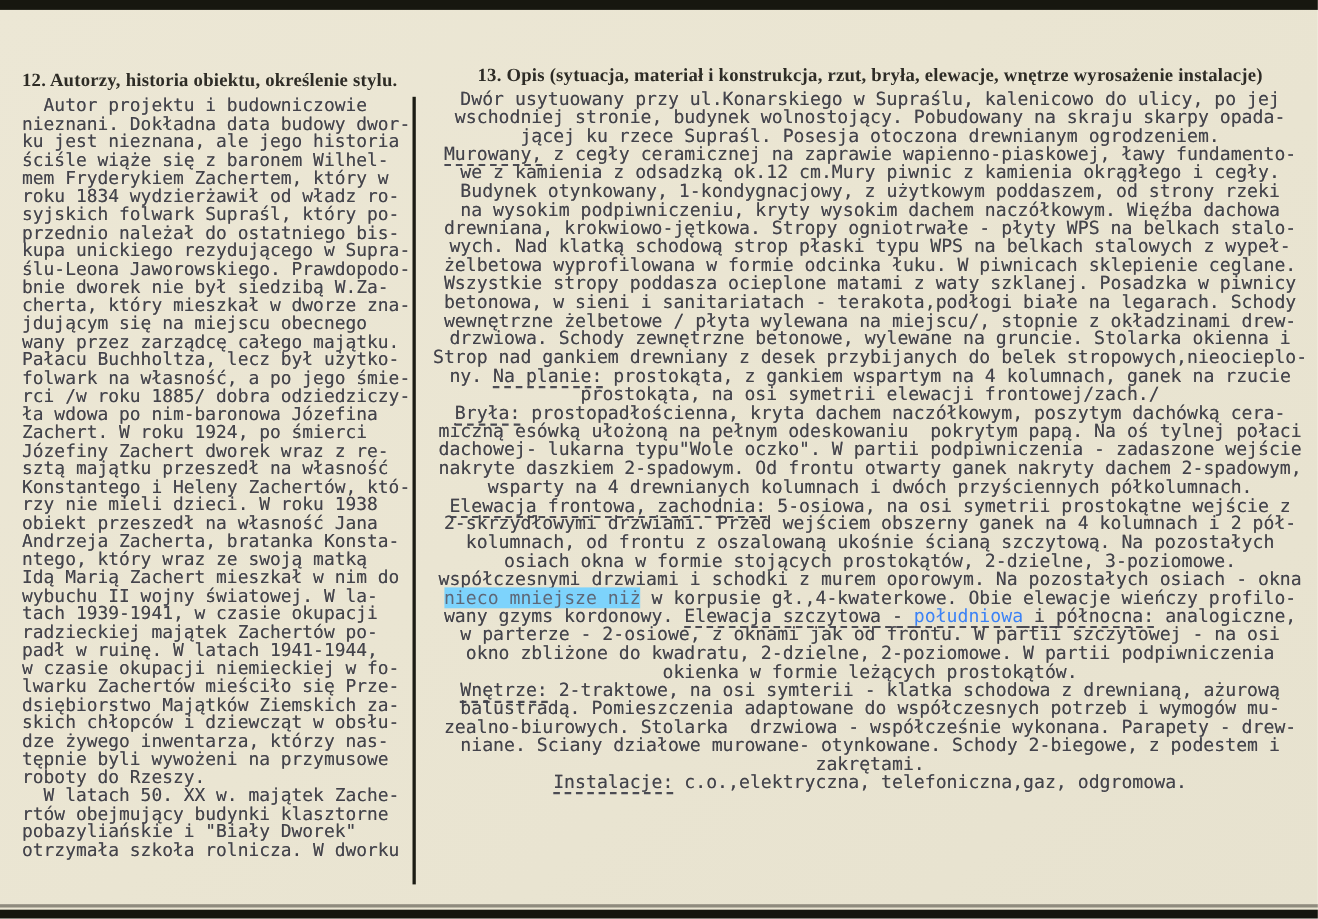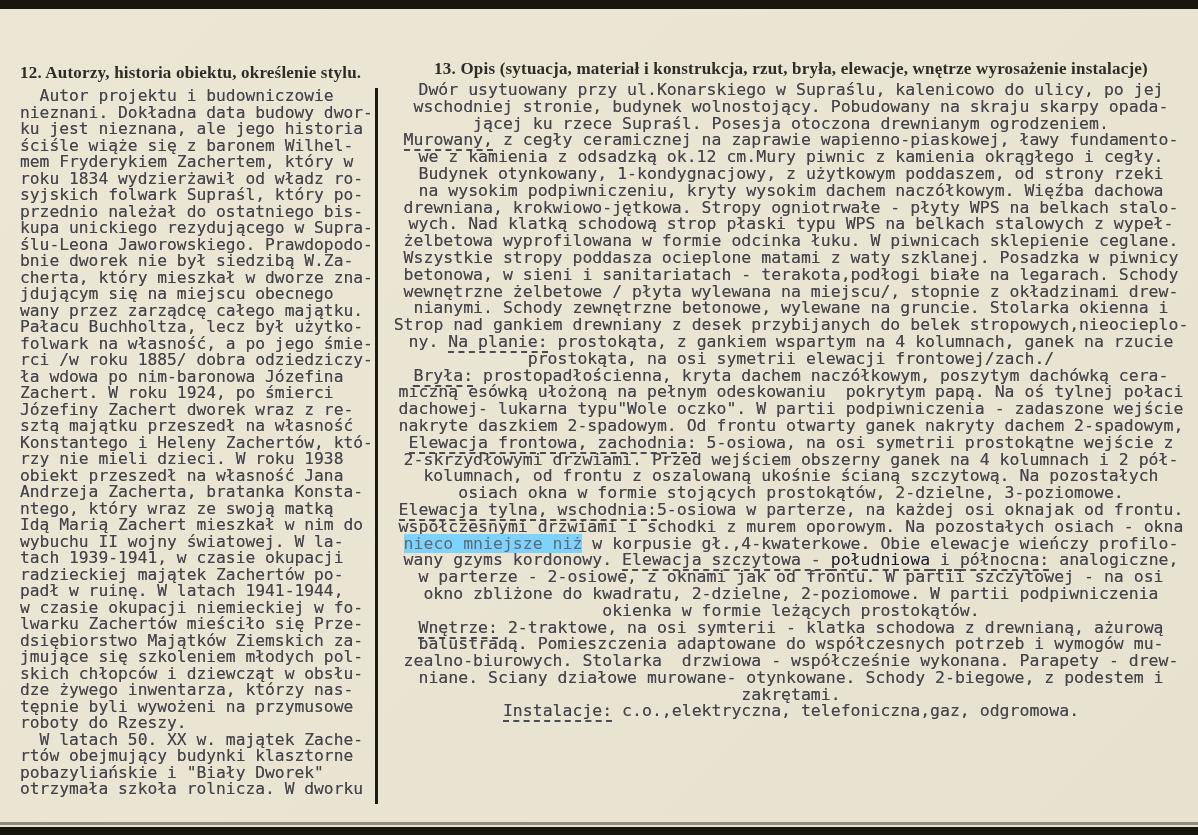--- a/index.html
+++ b/index.html
@@ -18,21 +18,21 @@
   .col-header{
     font-family:"Liberation Serif",serif;font-weight:700;color:#2e2c26;
     font-size:17px;line-height:13px;letter-spacing:.2px;white-space:pre;
   }
   .col-left .col-header{margin-bottom:9px;}
   .col-right .col-header{margin-bottom:7px;}
   .lines-left .tline{font-size:16.3px;line-height:16.5px;}
   .lines-right .tline{font-size:16.5px;line-height:16.8px;}
   .tline{white-space:pre;text-shadow:0 0 .5px rgba(60,60,70,.55);}
   .u{border-bottom:2px dashed #4b4b53;}
-  .f{color:#0f172a;text-shadow:none;}
+  .f{color:#3b82f6;text-shadow:none;}
   .hl{background:#7dd3fc;color:#5e6878;text-shadow:none;}
 </style>
 </head>
 <body>
 
 <div class="band-top"></div>
 
 <div class="col col-left">
   <div class="col-header">12. Autorzy, historia obiektu, określenie stylu.</div>
   <div class="lines-left">
@@ -63,21 +63,20 @@
       <div class="tline"><span>Andrzeja Zacherta, bratanka Konsta-</span></div>
       <div class="tline"><span>ntego, który wraz ze swoją matką</span></div>
       <div class="tline"><span>Idą Marią Zachert mieszkał w nim do</span></div>
       <div class="tline"><span>wybuchu II wojny światowej. W la-</span></div>
       <div class="tline"><span>tach 1939-1941, w czasie okupacji</span></div>
       <div class="tline"><span>radzieckiej majątek Zachertów po-</span></div>
       <div class="tline"><span>padł w ruinę. W latach 1941-1944,</span></div>
       <div class="tline"><span>w czasie okupacji niemieckiej w fo-</span></div>
       <div class="tline"><span>lwarku Zachertów mieściło się Prze-</span></div>
       <div class="tline"><span>dsiębiorstwo Majątków Ziemskich za-</span></div>
-      <div class="tline"><span>jmujące się szkoleniem młodych pol-</span></div>
       <div class="tline"><span>skich chłopców i dziewcząt w obsłu-</span></div>
       <div class="tline"><span>dze żywego inwentarza, którzy nas-</span></div>
       <div class="tline"><span>tępnie byli wywożeni na przymusowe</span></div>
       <div class="tline"><span>roboty do Rzeszy.</span></div>
       <div class="tline"><span>  W latach 50. XX w. majątek Zache-</span></div>
       <div class="tline"><span>rtów obejmujący budynki klasztorne</span></div>
       <div class="tline"><span>pobazyliańskie i "Biały Dworek"</span></div>
       <div class="tline"><span>otrzymała szkoła rolnicza. W dworku</span></div>
     </div>
 </div>
@@ -93,33 +92,33 @@
       <div class="tline"><span class="u">Murowany,</span><span> z cegły ceramicznej na zaprawie wapienno-piaskowej, ławy fundamento-</span></div>
       <div class="tline"><span>we z kamienia z odsadzką ok.12 cm.Mury piwnic z kamienia okrągłego i cegły.</span></div>
       <div class="tline"><span>Budynek otynkowany, 1-kondygnacjowy, z użytkowym poddaszem, od strony rzeki</span></div>
       <div class="tline"><span>na wysokim podpiwniczeniu, kryty wysokim dachem naczółkowym. Więźba dachowa</span></div>
       <div class="tline"><span>drewniana, krokwiowo-jętkowa. Stropy ogniotrwałe - płyty WPS na belkach stalo-</span></div>
       <div class="tline"><span>wych. Nad klatką schodową strop płaski typu WPS na belkach stalowych z wypeł-</span></div>
       <div class="tline"><span>żelbetowa wyprofilowana w formie odcinka łuku. W piwnicach sklepienie ceglane.</span></div>
       <div class="tline"><span>Wszystkie stropy poddasza ocieplone matami z waty szklanej. Posadzka w piwnicy</span></div>
       <div class="tline"><span>betonowa, w sieni i sanitariatach - terakota,podłogi białe na legarach. Schody</span></div>
       <div class="tline"><span>wewnętrzne żelbetowe / płyta wylewana na miejscu/, stopnie z okładzinami drew-</span></div>
-      <div class="tline"><span>nianymi. Schody zewnętrzne betonowe, wylewane na gruncie. Stolarka okienna i</span></div>
+      <div class="tline"><span>drzwiowa. Schody zewnętrzne betonowe, wylewane na gruncie. Stolarka okienna i</span></div>
       <div class="tline"><span>Strop nad gankiem drewniany z desek przybijanych do belek stropowych,nieocieplo-</span></div>
       <div class="tline"><span>ny. </span><span class="u">Na planie:</span><span> prostokąta, z gankiem wspartym na 4 kolumnach, ganek na rzucie</span></div>
       <div class="tline"><span>prostokąta, na osi symetrii elewacji frontowej/zach./</span></div>
       <div class="tline"><span class="u">Bryła:</span><span> prostopadłościenna, kryta dachem naczółkowym, poszytym dachówką cera-</span></div>
       <div class="tline"><span>miczną esówką ułożoną na pełnym odeskowaniu  pokrytym papą. Na oś tylnej połaci</span></div>
       <div class="tline"><span>dachowej- lukarna typu"Wole oczko". W partii podpiwniczenia - zadaszone wejście</span></div>
       <div class="tline"><span>nakryte daszkiem 2-spadowym. Od frontu otwarty ganek nakryty dachem 2-spadowym,</span></div>
+      <div class="tline"><span>wsparty na 4 drewnianych kolumnach i dwóch przyściennych półkolumnach.</span></div>
       <div class="tline"><span class="u">Elewacja frontowa, zachodnia:</span><span> 5-osiowa, na osi symetrii prostokątne wejście z</span></div>
       <div class="tline"><span>2-skrzydłowymi drzwiami. Przed wejściem obszerny ganek na 4 kolumnach i 2 pół-</span></div>
       <div class="tline"><span>kolumnach, od frontu z oszalowaną ukośnie ścianą szczytową. Na pozostałych</span></div>
       <div class="tline"><span>osiach okna w formie stojących prostokątów, 2-dzielne, 3-poziomowe.</span></div>
-      <div class="tline"><span class="u">Elewacja tylna, wschodnia:</span><span>5-osiowa w parterze, na każdej osi oknajak od frontu.</span></div>
       <div class="tline"><span>współczesnymi drzwiami i schodki z murem oporowym. Na pozostałych osiach - okna</span></div>
       <div class="tline"><span class="hl">nieco mniejsze niż</span><span> w korpusie gł.,4-kwaterkowe. Obie elewacje wieńczy profilo-</span></div>
       <div class="tline"><span>wany gzyms kordonowy. </span><span class="u">Elewacja szczytowa - </span><span class="u f">południowa</span><span class="u"> i </span><span class="u">północna:</span><span> analogiczne,</span></div>
       <div class="tline"><span>w parterze - 2-osiowe, z oknami jak od frontu. W partii szczytowej - na osi</span></div>
       <div class="tline"><span>okno zbliżone do kwadratu, 2-dzielne, 2-poziomowe. W partii podpiwniczenia</span></div>
       <div class="tline"><span>okienka w formie leżących prostokątów.</span></div>
       <div class="tline"><span class="u">Wnętrze:</span><span> 2-traktowe, na osi symterii - klatka schodowa z drewnianą, ażurową</span></div>
       <div class="tline"><span>balustradą. Pomieszczenia adaptowane do współczesnych potrzeb i wymogów mu-</span></div>
       <div class="tline"><span>zealno-biurowych. Stolarka  drzwiowa - współcześnie wykonana. Parapety - drew-</span></div>
       <div class="tline"><span>niane. Sciany działowe murowane- otynkowane. Schody 2-biegowe, z podestem i</span></div>

